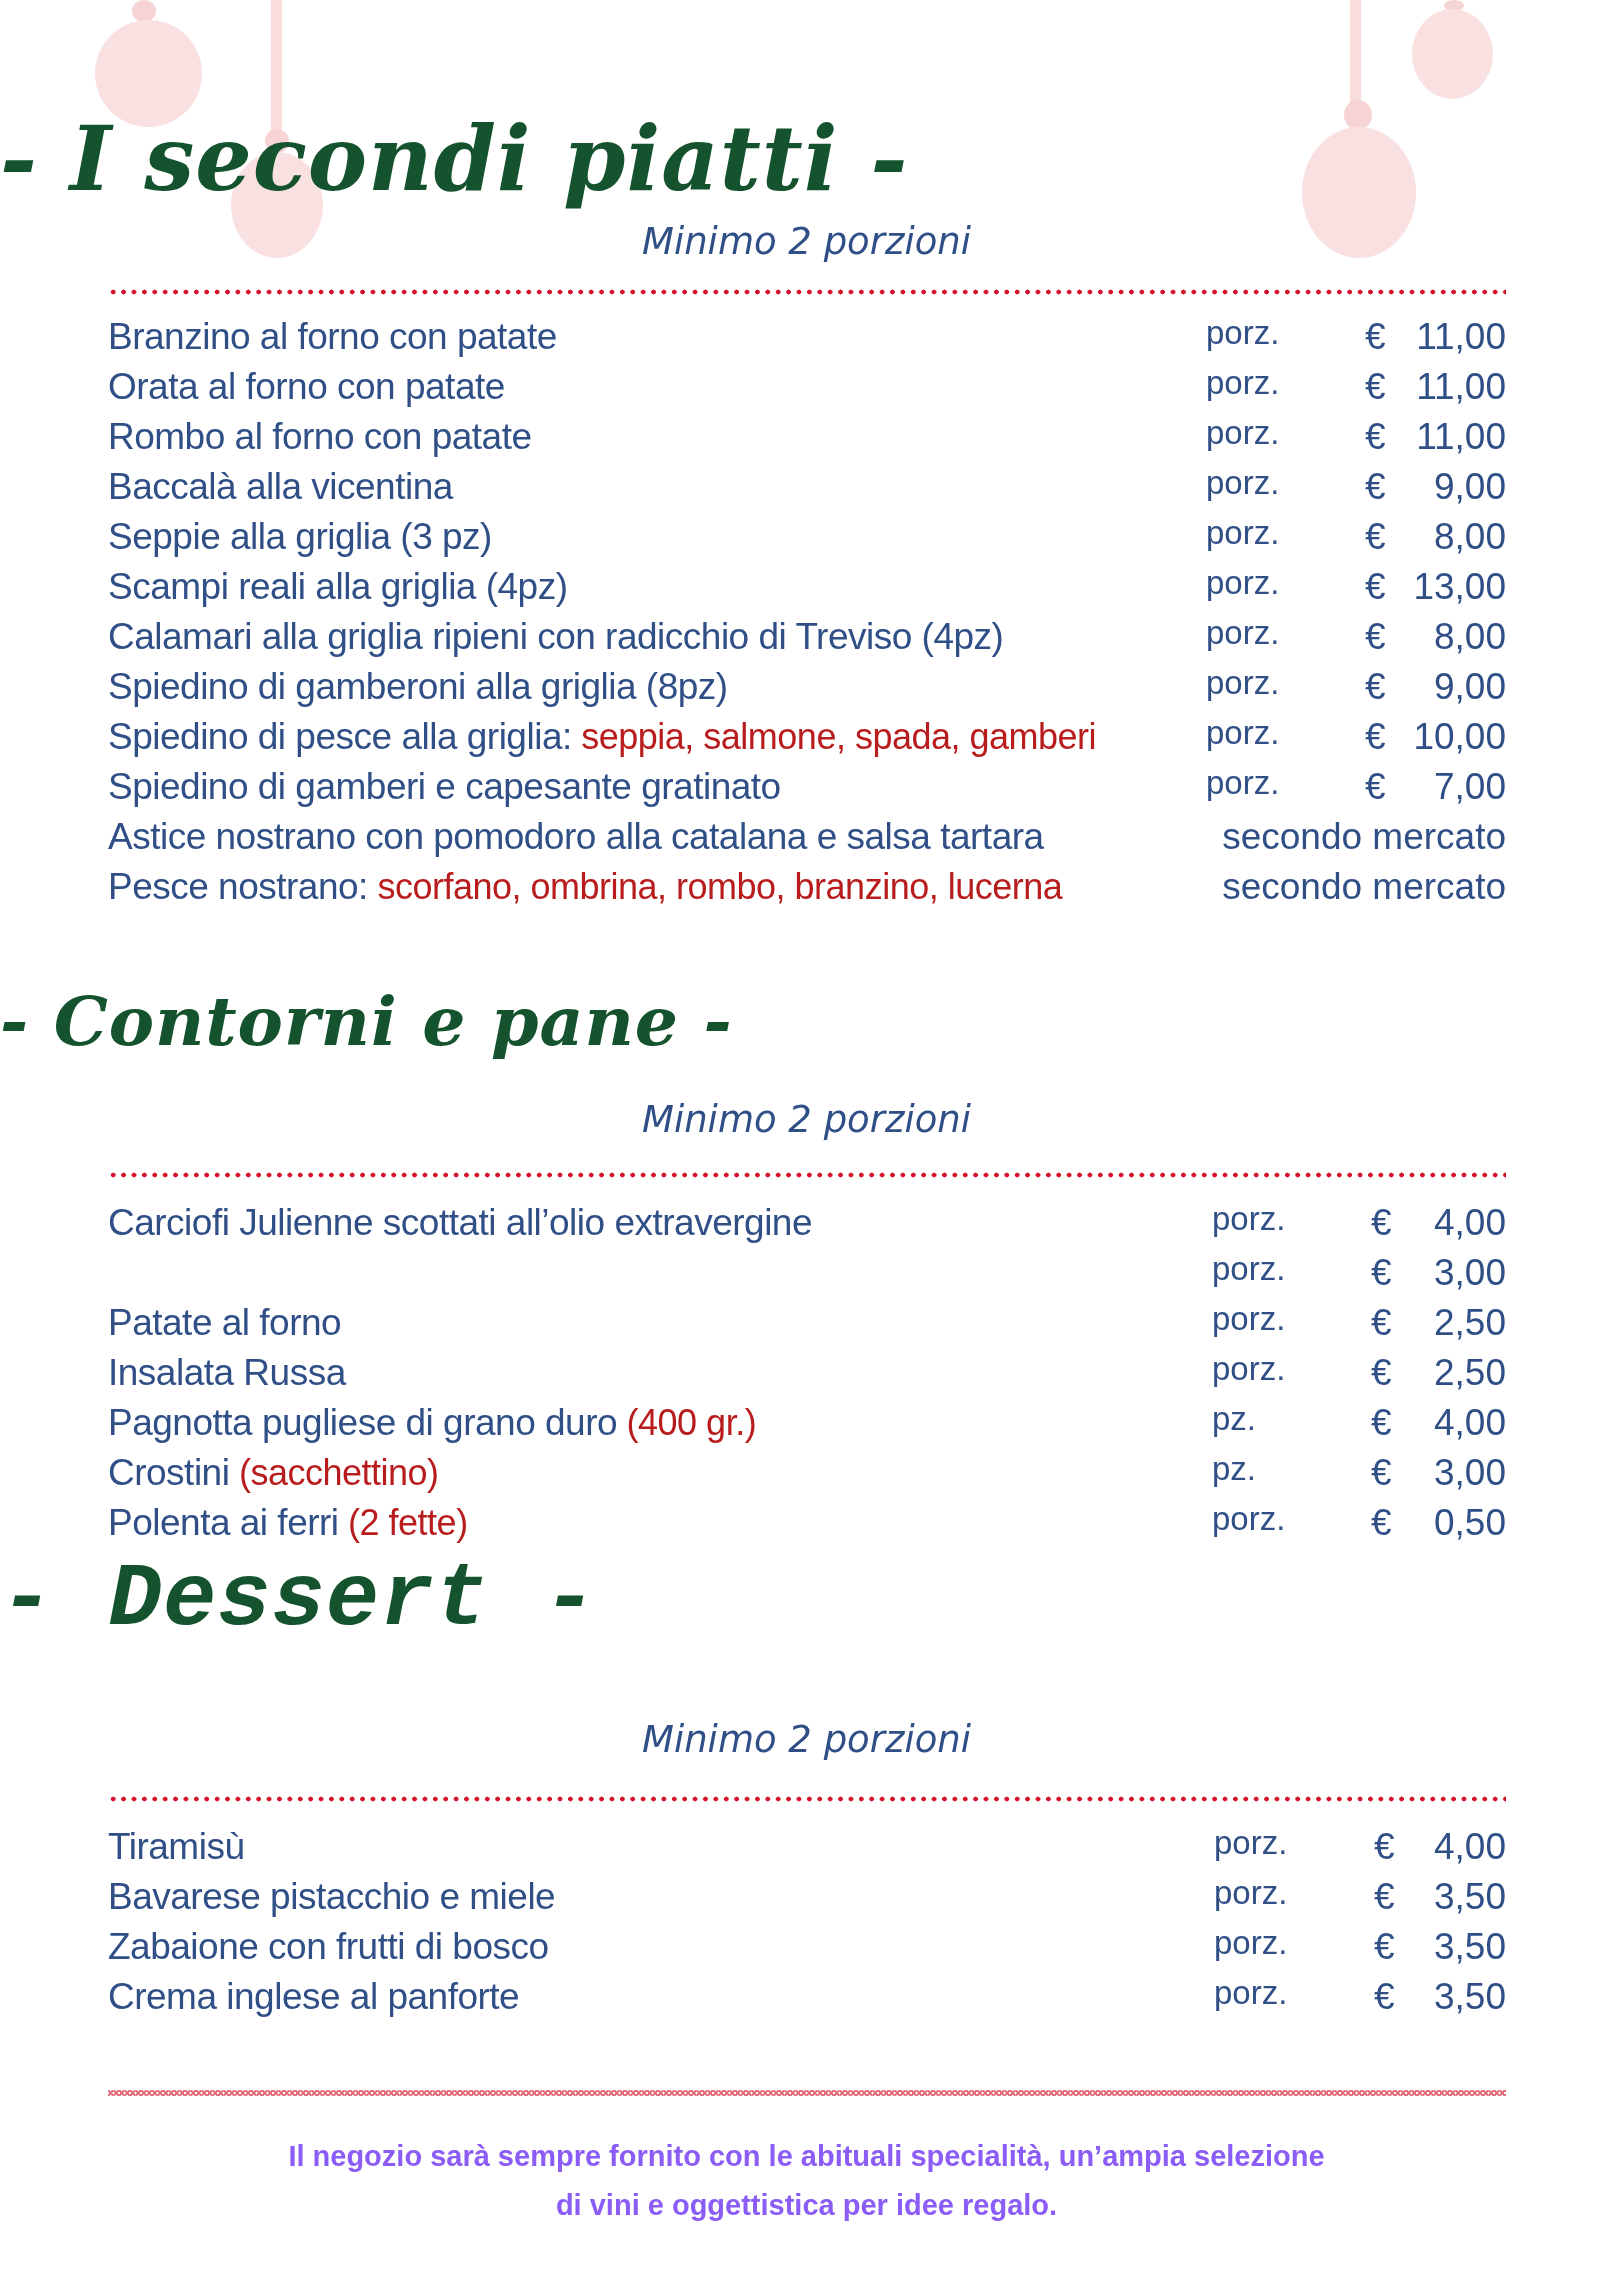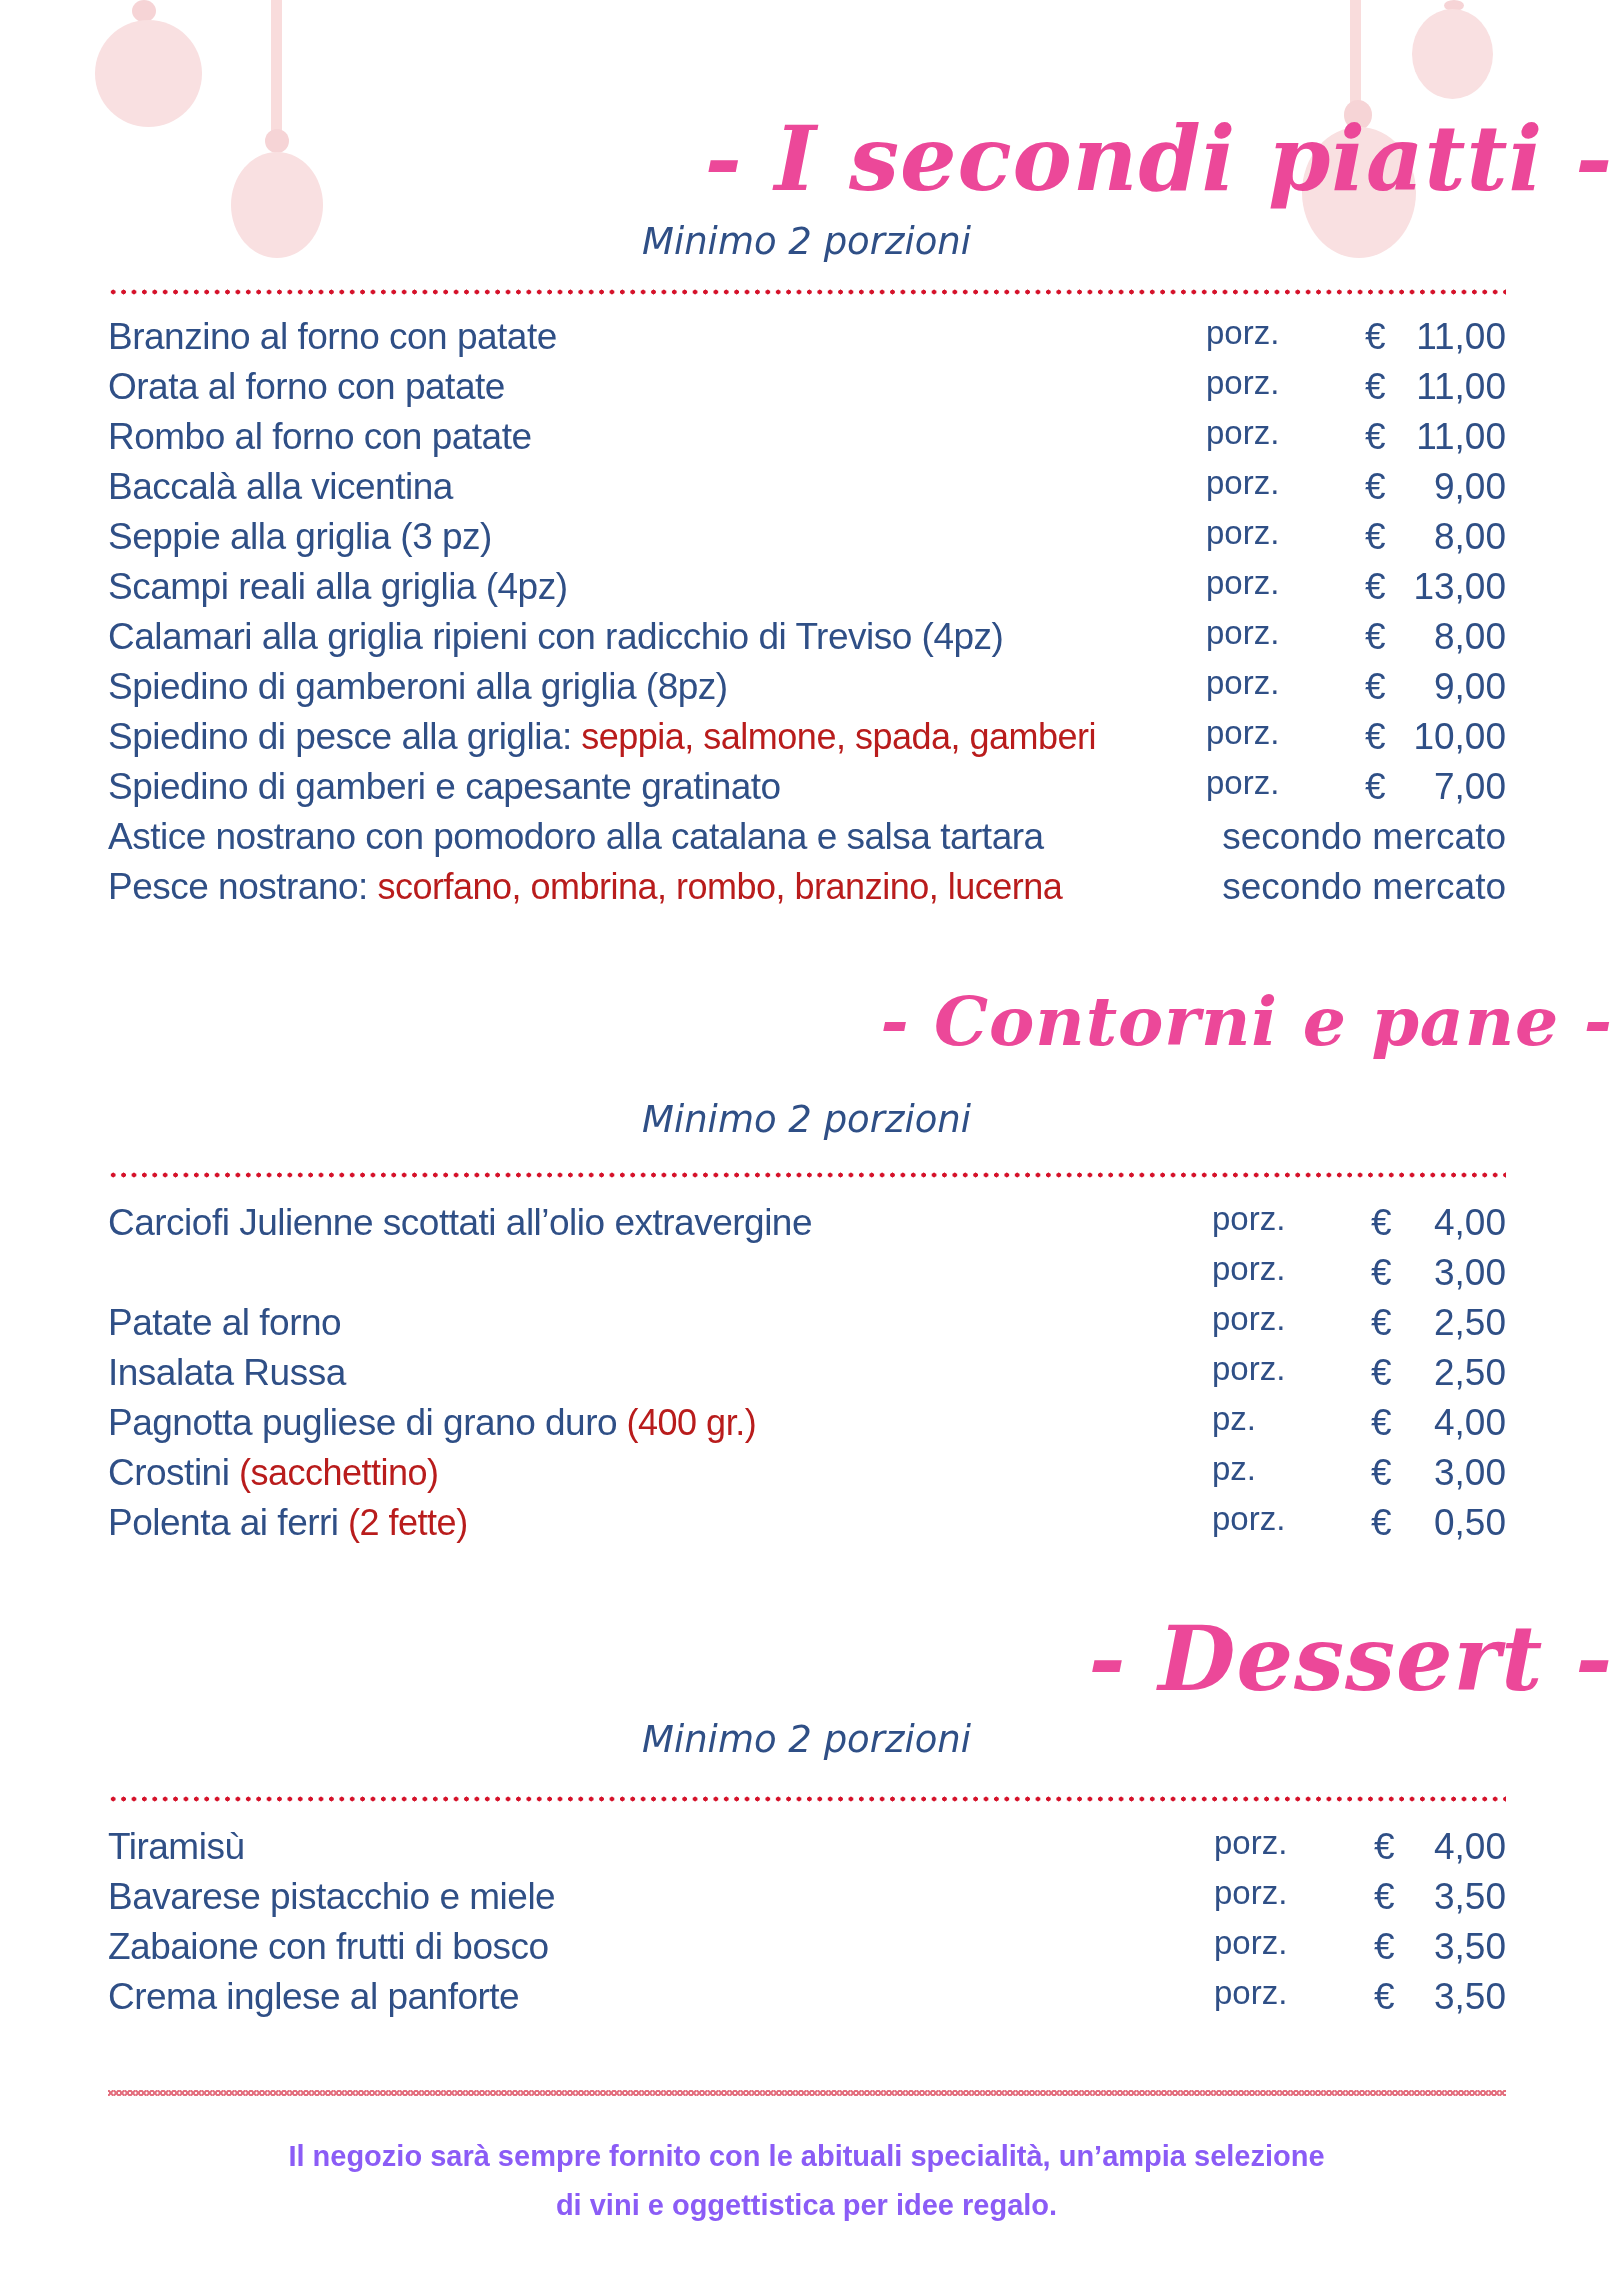--- a/index.html
+++ b/index.html
@@ -3,22 +3,22 @@
 <meta charset="utf-8">
 <style>
   html, body { margin: 0; padding: 0; background: #ffffff; }
   body { width: 1613px; height: 2289px; position: relative; overflow: hidden;
          font-family: "Liberation Sans", "DejaVu Sans", sans-serif; color: #2f4f86; }
   .ornament { position: absolute; }
   .ornament .string { position: absolute; background: #f9dcdc; width: 11px; }
   .ornament .cap { position: absolute; border-radius: 50%; background: #f6d4d6; }
   .ornament .ball { position: absolute; border-radius: 50%; background: #f9e0e1; }
 
-  .section-title { position: absolute; left: 0; width: 1613px; text-align: right;
-    color: #ec4899; font-family: "DejaVu Serif", serif; font-style: italic; font-weight: bold;
+  .section-title { position: absolute; left: 0; width: 1613px; text-align: left;
+    color: #14532d; font-family: "DejaVu Serif", serif; font-style: italic; font-weight: bold;
     letter-spacing: 0.9px; }
   .subtitle { position: absolute; left: 0; width: 1613px; text-align: center;
     font-style: italic; font-size: 37px; color: #2f4f86; font-family: "DejaVu Sans", sans-serif; }
   .dots { position: absolute; left: 108px; width: 1398px; height: 5.5px;
     background-image: radial-gradient(circle, #d5122a 2.2px, transparent 2.4px);
     background-size: 10.4px 5.5px; background-repeat: repeat-x; }
 
   .menu { position: absolute; left: 108px; width: 1398px; }
   .row { position: relative; height: 50px; font-size: 37px; line-height: 50px; white-space: nowrap; }
   .row .name { position: absolute; left: 0; top: 0; letter-spacing: -0.5px; }
@@ -175,21 +175,21 @@
       <span class="price">3,00</span>
     </div>
     <div class="row">
       <span class="name"><span>Polenta ai ferri</span><span class="note"> (2 fette)</span></span>
       <span class="unit" style="left:1104px">porz.</span>
       <span class="euro" style="left:1263px">€</span>
       <span class="price">0,50</span>
     </div>
   </div>
 
-<div class="section-title" style="top:1606px;font-size:89px;">- Dessert -</div>
+<div class="section-title" style="top:1550px;font-size:89px;font-family:Liberation Mono, monospace;">- Dessert -</div>
 <div class="subtitle" style="top:1718px;">Minimo 2 porzioni</div>
 <div class="dots" style="top:1796px;"></div>
 
 <div class="menu" style="top:1822px;" id="menu2">
     <div class="row">
       <span class="name"><span>Tiramisù</span><span class="note"></span></span>
       <span class="unit" style="left:1106px">porz.</span>
       <span class="euro" style="left:1266px">€</span>
       <span class="price">4,00</span>
     </div>

